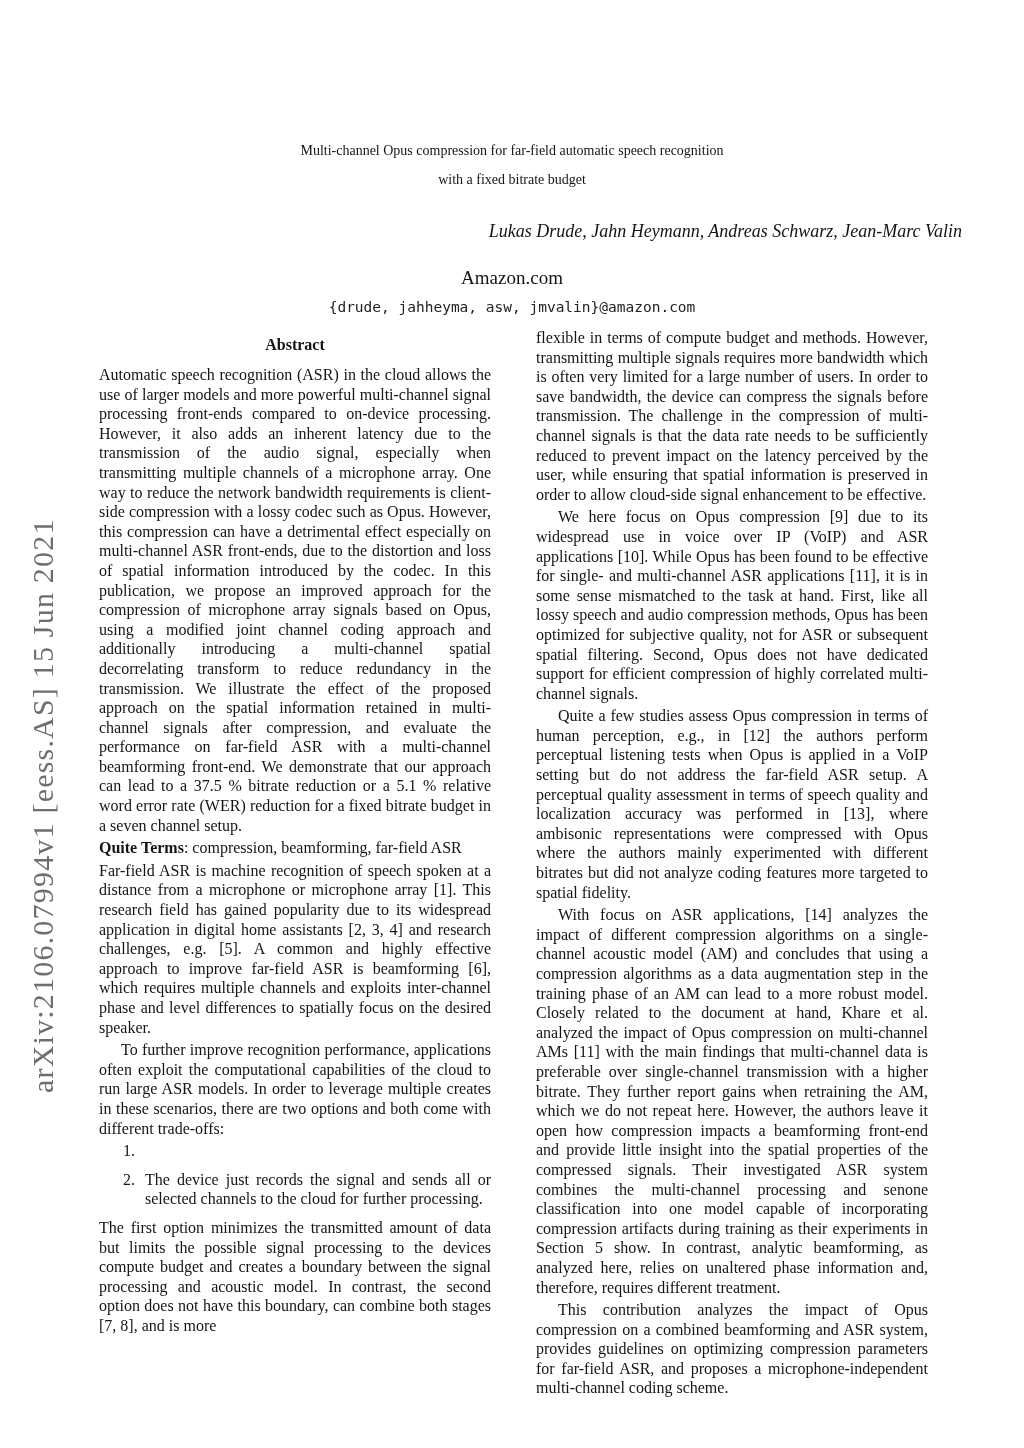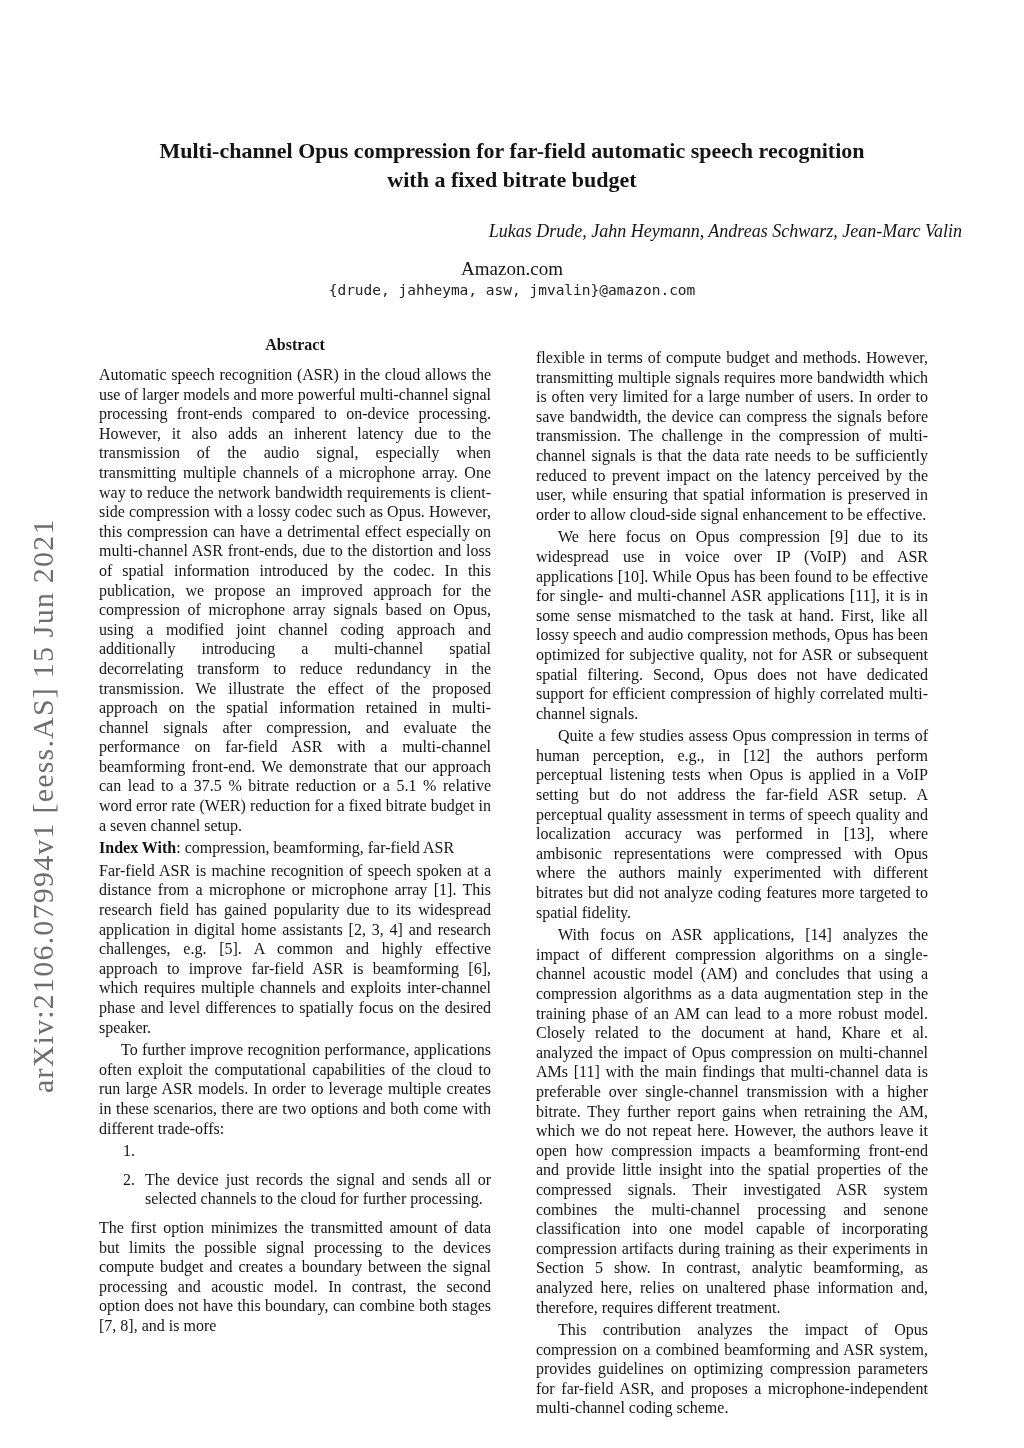--- a/index.html
+++ b/index.html
@@ -30,51 +30,51 @@
     color: #6e6e6e;
   }
 
   
   .titleblock {
     position: absolute; top: 136px; left: 62px;
     width: 900px;
     text-align: center;
   }
   .title-line {
-    font-weight: bold;
-    font-size: 22px;
+    font-weight: normal;
+    font-size: 14px;
     line-height: 29px;
   }
   .authors {
     margin-top: 27px;
     font-style: italic;
     font-size: 18px;
     text-align: right;
   }
   .affiliation {
-    margin-top: 16px;
+    margin-top: 25px;
     font-size: 19px;
   }
   .emails {
-    margin-top: 2px;
+    margin-top: 10px;
     font-family: "DejaVu Sans Mono", monospace;
     font-size: 14.5px;
     color: #222222;
   }
 
   
   .col {
     position: absolute;
     width: 392px;
     font-size: 16px;
     line-height: 19.6px;
     text-align: justify;
   }
   .col-left  { left: 99px;  top: 333px; }
-  .col-right { left: 536px; top: 348px; }
+  .col-right { left: 536px; top: 328px; }
 
   .sec-heading {
     font-size: 16px;
     font-weight: bold;
     text-align: center;
     line-height: 23px;
   }
   .abstract-heading { margin-bottom: 9px; }
   .intro-heading { margin-top: 15px; margin-bottom: 11px; }
   .sec-num { margin-right: 11px; }
@@ -104,21 +104,21 @@
     <div class="affiliation">Amazon.com</div>
     <div class="emails">{drude, jahheyma, asw, jmvalin}@amazon.com</div>
   </header>
 
   <section class="col col-left">
     <h2 class="sec-heading abstract-heading">Abstract</h2>
 
     <p>Automatic speech recognition (ASR) in the cloud allows the use of larger models and more powerful multi-channel signal processing front-ends compared to on-device processing. However, it also adds an inherent latency due to the transmission of the audio signal, especially when transmitting multiple channels of a microphone array. One way to reduce the network bandwidth requirements is client-side compression with a lossy codec such as Opus. However, this compression can have a detrimental effect especially on multi-channel ASR front-ends, due to the distortion and loss of spatial information introduced by the codec. In this publication, we propose an improved approach for the compression of microphone array signals based on Opus, using a modified joint channel coding approach and additionally introducing a multi-channel spatial decorrelating transform to reduce redundancy in the transmission. We illustrate the effect of the proposed approach on the spatial information retained in multi-channel signals after compression, and evaluate the performance on far-field ASR with a multi-channel beamforming front-end. We demonstrate that our approach can lead to a 37.5 % bitrate reduction or a 5.1 % relative word error rate (WER) reduction for a fixed bitrate budget in a seven channel setup.</p>
 
     <p>
-      <b class="inline-bold">Index With</b><span>: compression, beamforming, far-field ASR</span>
+      <b class="inline-bold">Quite Terms</b><span>: compression, beamforming, far-field ASR</span>
     </p>
 
 
     <p>Far-field ASR is machine recognition of speech spoken at a distance from a microphone or microphone array [1]. This research field has gained popularity due to its widespread application in digital home assistants [2, 3, 4] and research challenges, e.g. [5]. A common and highly effective approach to improve far-field ASR is beamforming [6], which requires multiple channels and exploits inter-channel phase and level differences to spatially focus on the desired speaker.</p>
 
     <p class="indent">To further improve recognition performance, applications often exploit the computational capabilities of the cloud to run large ASR models. In order to leverage multiple creates in these scenarios, there are two options and both come with different trade-offs:</p>
 
     <ol class="enum">
       <li class="enum-item">
         <span class="enum-num">1.</span>

